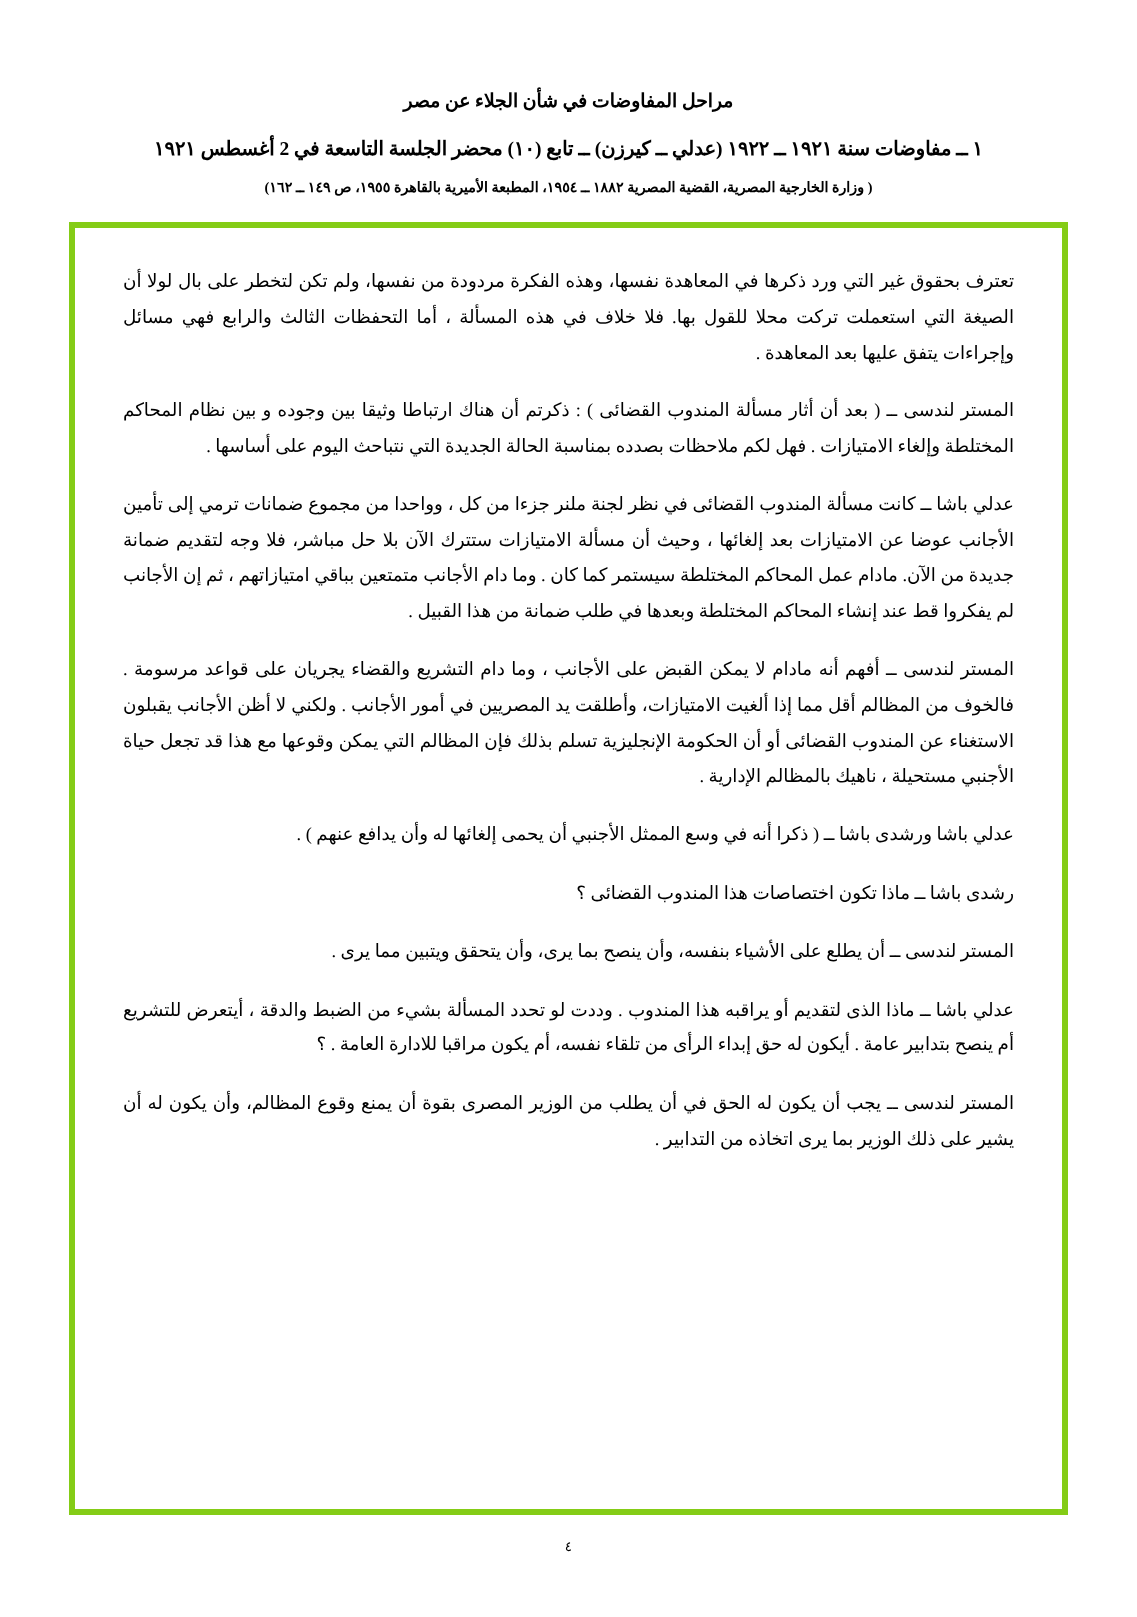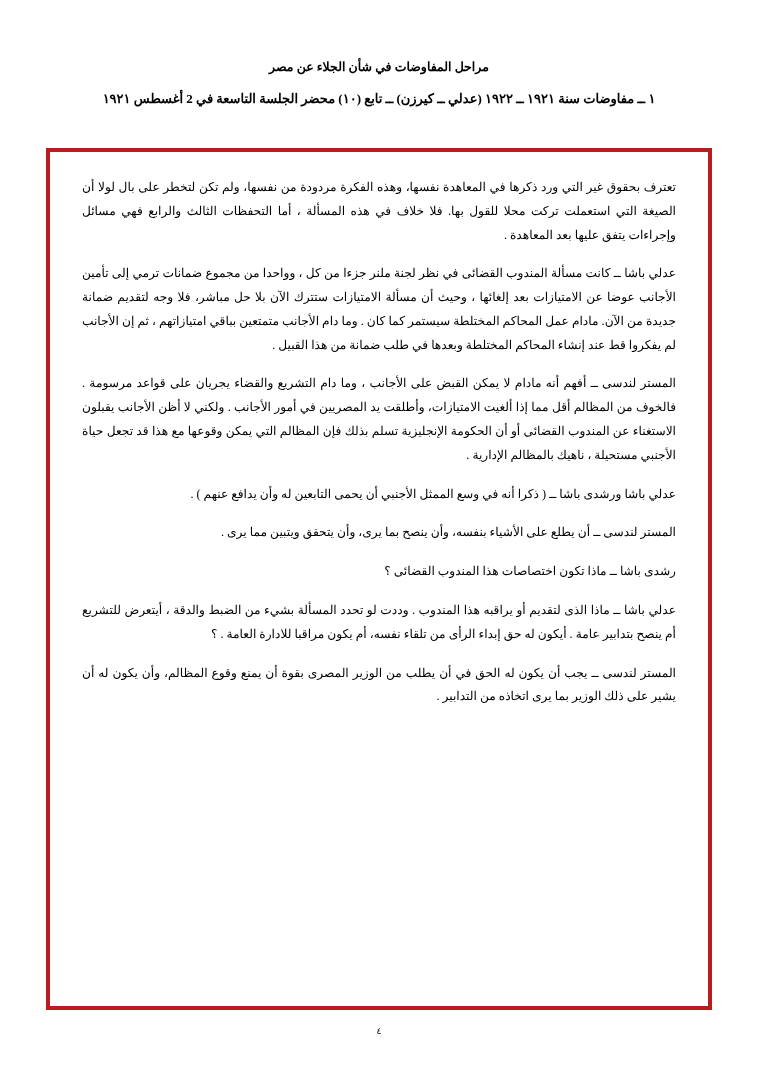--- a/index.html
+++ b/index.html
@@ -43,21 +43,21 @@
     font-weight: bold;
     margin-top: 11px;
     line-height: 1.5;
   }
   .frame {
     position: absolute;
     top: 148px;
     right: 46px;
     left: 46px;
     bottom: 38px;
-    border: 4px solid #b91c1c;
+    border: 4px solid #84cc16;
     background: #ffffff;
     box-sizing: border-box;
   }
   .frame-inner {
     padding: 24px 26px 10px 26px;
     box-sizing: border-box;
     height: 100%;
     overflow: hidden;
   }
   .para {
@@ -81,30 +81,32 @@
   }
 </style>
 </head>
 <body>
 
 <div class="page">
 
   <div class="header">
     <div class="title">مراحل المفاوضات في شأن الجلاء عن مصر</div>
     <div class="subtitle">١ ــ مفاوضات سنة ١٩٢١ ــ ١٩٢٢ (عدلي ــ كيرزن) ــ تابع (١٠) محضر الجلسة التاسعة في 2 أغسطس ١٩٢١</div>
+    <div class="source">( وزارة الخارجية المصرية، القضية المصرية ١٨٨٢ ــ ١٩٥٤، المطبعة الأميرية بالقاهرة ١٩٥٥، ص ١٤٩ ــ ١٦٢)</div>
   </div>
 
   <div class="frame">
     <div class="frame-inner">
       <p class="para">تعترف بحقوق غير التي ورد ذكرها في المعاهدة نفسها، وهذه الفكرة مردودة من نفسها، ولم تكن لتخطر على بال لولا أن الصيغة التي استعملت تركت محلا للقول بها. فلا خلاف في هذه المسألة ، أما التحفظات الثالث والرابع فهي مسائل وإجراءات يتفق عليها بعد المعاهدة .</p>
+      <p class="para">المستر لندسى ــ ( بعد أن أثار مسألة المندوب القضائى ) : ذكرتم أن هناك ارتباطا وثيقا بين وجوده و بين نظام المحاكم المختلطة وإلغاء الامتيازات . فهل لكم ملاحظات بصدده بمناسبة الحالة الجديدة التي نتباحث اليوم على أساسها .</p>
       <p class="para">عدلي باشا ــ كانت مسألة المندوب القضائى في نظر لجنة ملنر جزءا من كل ، وواحدا من مجموع ضمانات ترمي إلى تأمين الأجانب عوضا عن الامتيازات بعد إلغائها ، وحيث أن مسألة الامتيازات ستترك الآن بلا حل مباشر، فلا وجه لتقديم ضمانة جديدة من الآن. مادام عمل المحاكم المختلطة سيستمر كما كان . وما دام الأجانب متمتعين بباقي امتيازاتهم ، ثم إن الأجانب لم يفكروا قط عند إنشاء المحاكم المختلطة وبعدها في طلب ضمانة من هذا القبيل .</p>
       <p class="para">المستر لندسى ــ أفهم أنه مادام لا يمكن القبض على الأجانب ، وما دام التشريع والقضاء يجريان على قواعد مرسومة . فالخوف من المظالم أقل مما إذا ألغيت الامتيازات، وأطلقت يد المصريين في أمور الأجانب . ولكني لا أظن الأجانب يقبلون الاستغناء عن المندوب القضائى أو أن الحكومة الإنجليزية تسلم بذلك فإن المظالم التي يمكن وقوعها مع هذا قد تجعل حياة الأجنبي مستحيلة ، ناهيك بالمظالم الإدارية .</p>
-      <p class="para">عدلي باشا ورشدى باشا ــ ( ذكرا أنه في وسع الممثل الأجنبي أن يحمى التابعين له وأن يدافع عنهم ) .</p>
+      <p class="para">عدلي باشا ورشدى باشا ــ ( ذكرا أنه في وسع الممثل الأجنبي أن يحمى إلغائها له وأن يدافع عنهم ) .</p>
+      <p class="para">رشدى باشا ــ ماذا تكون اختصاصات هذا المندوب القضائى ؟</p>
       <p class="para">المستر لندسى ــ أن يطلع على الأشياء بنفسه، وأن ينصح بما يرى، وأن يتحقق ويتبين مما يرى .</p>
-      <p class="para">رشدى باشا ــ ماذا تكون اختصاصات هذا المندوب القضائى ؟</p>
       <p class="para">عدلي باشا ــ ماذا الذى لتقديم أو يراقبه هذا المندوب . وددت لو تحدد المسألة بشيء من الضبط والدقة ، أيتعرض للتشريع أم ينصح بتدابير عامة . أيكون له حق إبداء الرأى من تلقاء نفسه، أم يكون مراقبا للادارة العامة . ؟</p>
       <p class="para last">المستر لندسى ــ يجب أن يكون له الحق في أن يطلب من الوزير المصرى بقوة أن يمنع وقوع المظالم، وأن يكون له أن يشير على ذلك الوزير بما يرى اتخاذه من التدابير .</p>
     </div>
   </div>
 
   <div class="folio">٤</div>
 
 </div>
 
 </body></html>

